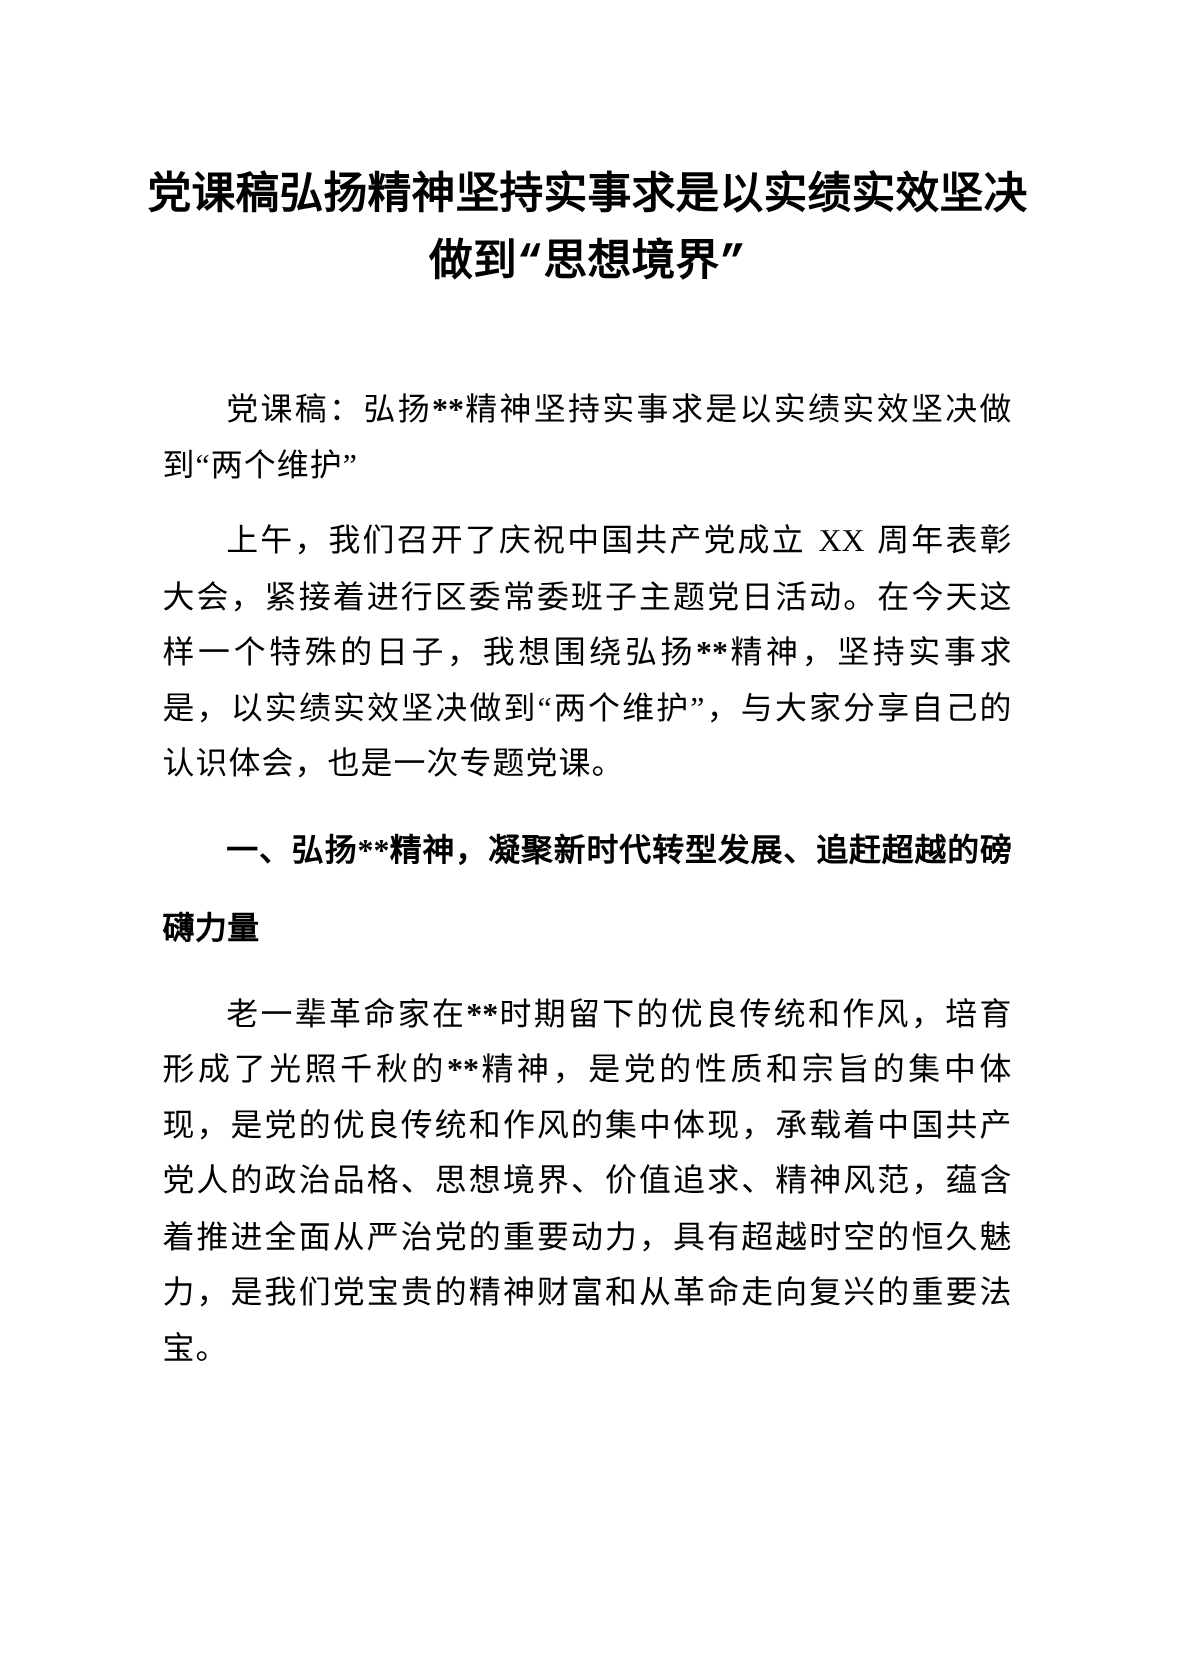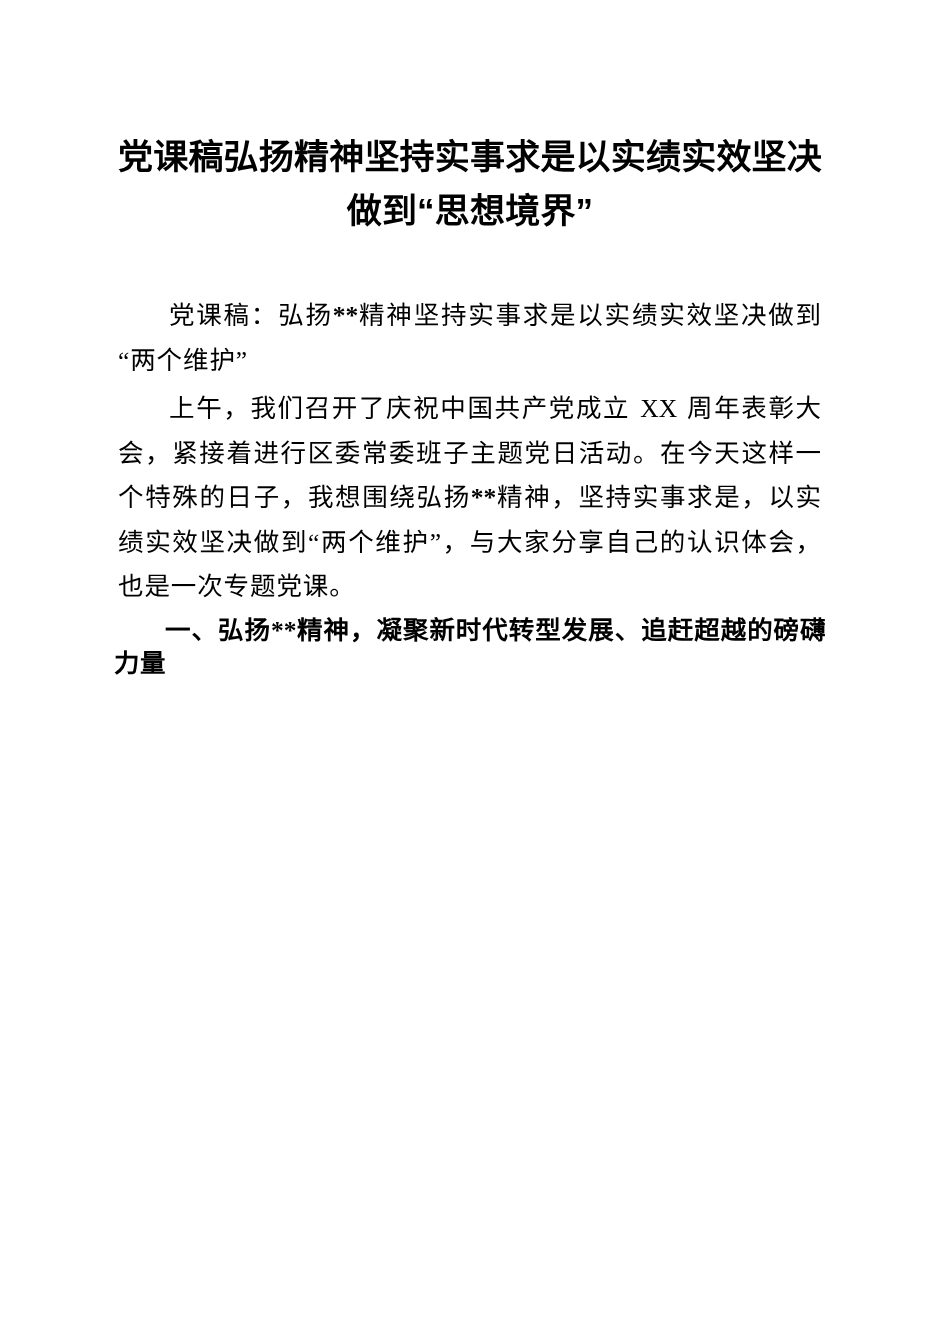--- a/index.html
+++ b/index.html
@@ -30,55 +30,55 @@
     left: 114px;
     top: 0;
     width: 712px;
   }
 
   
   .doc-title {
     margin: 0;
     padding: 0;
     text-align: center;
-    font-family: Liberation Sans, sans-serif;
+    font-family: Liberation Mono, monospace;
     font-weight: bold;
     font-size: 35px;
     line-height: 54px;
     letter-spacing: 0.2px;
     color: #000000;
     padding-top: 130px;
     word-break: break-all;
   }
 
   
   .para {
-    margin: 4px;
+    margin: 16px;
     padding: 0;
     font-family: "Liberation Serif", "DejaVu Serif", serif;
     font-size: 25.5px;
     line-height: 44.5px;
     text-align: justify;
     text-justify: inter-ideograph;
     letter-spacing: 0.9px;
     word-break: break-all;
     color: #000000;
   }
   .para.indent {
     text-indent: 2em;
   }
 
   
   .heading {
-    margin: 0;
+    margin: 16px;
     padding: 0;
     font-family: "Liberation Sans", "DejaVu Sans", sans-serif;
     font-weight: bold;
     font-size: 25.5px;
-    line-height: 33px;
+    line-height: 62px;
     text-indent: 2em;
     text-align: justify;
     text-justify: inter-ideograph;
     letter-spacing: 0.4px;
     word-break: break-all;
     color: #000000;
   }
 
   
   .lat {
@@ -104,16 +104,17 @@
       <span>党课稿弘扬精神坚持实事求是以实绩实效坚决</span><br>
       <span>做到“思想境界”</span>
     </h1>
 
     <div class="gap-title"></div>
 
     <div id="blocks-container">
         <p class="para indent">党课稿：弘扬<span class="ast">**</span>精神坚持实事求是以实绩实效坚决做到“两个维护”</p>
         <p class="para indent">上午，我们召开了庆祝中国共产党成立 <span class="lat">XX</span> 周年表彰大会，紧接着进行区委常委班子主题党日活动。在今天这样一个特殊的日子，我想围绕弘扬<span class="ast">**</span>精神，坚持实事求是，以实绩实效坚决做到“两个维护”，与大家分享自己的认识体会，也是一次专题党课。</p>
         <p class="heading">一、弘扬<span class="ast">**</span>精神，凝聚新时代转型发展、追赶超越的磅礴力量</p>
+        <p class="para indent">老一辈革命家在<span class="ast">**</span>时期留下的优良传统和作风，培育形成了光照千秋的<span class="ast">**</span>精神，是党的性质和宗旨的集中体现，是党的优良传统和作风的集中体现，承载着中国共产党人的政治品格、思想境界、价值追求、精神风范，蕴含着推进全面从严治党的重要动力，具有超越时空的恒久魅力，是我们党宝贵的精神财富和从革命走向复兴的重要法宝。</p>
       </div>
 
   </div>
 </div>
 
 </body></html>

